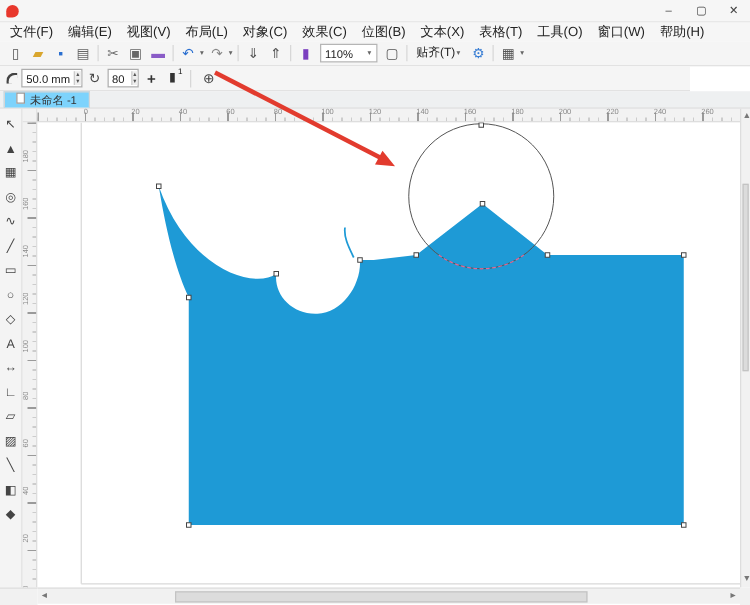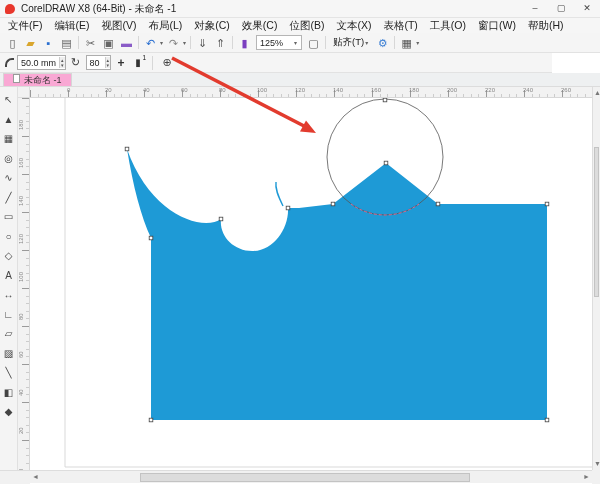--- a/index.html
+++ b/index.html
@@ -29,21 +29,21 @@
   .spin .val{padding:0 3px;min-width:36px}
   .spin.small .val{min-width:18px}
   .arrows{display:flex;flex-direction:column;font-size:5px;line-height:4.5px;color:#555;border-left:1px solid #ccc;padding:1px 1px;background:#eee}
   .pb-ic{font-size:11px;color:#444;width:14px;text-align:center}
   .pb-plus{font-size:12px;color:#333;width:14px;text-align:center;font-weight:bold}
   .pb-ink{position:relative;width:14px;text-align:center;font-size:10px;color:#333}
   .pb-ink .sup{position:absolute;top:-3px;right:-1px;font-size:6.5px;color:#111}
   .pb-sep{width:1px;height:14px;background:#d7d7d7;margin:0 4px}
   
   .tabbar{left:0;top:73px;width:600px;height:14px;background:#eef0f1;border-bottom:1px solid #dcdcdc;display:flex;align-items:flex-end;padding-left:3px}
-  .doc-tab{height:13px;background:#f9a8d4;border:1px solid #d6d6d6;border-bottom:none;font-size:9px;padding:0 9px;display:flex;align-items:flex-start;gap:4px;color:#333}
+  .doc-tab{height:13px;background:#7dd3fc;border:1px solid #d6d6d6;border-bottom:none;font-size:9px;padding:0 9px;display:flex;align-items:flex-start;gap:4px;color:#333}
   .tab-page-icon{width:7px;height:9px;background:#fff;border:1px solid #999}
   
   .ruler-corner{left:18px;top:87px;width:12px;height:11px;background:#f2f2f2;border-right:1px solid #ddd;border-bottom:1px solid #ddd}
   .h-ruler{left:30px;top:87px;width:562px;height:11px;background:#f2f2f2;border-bottom:1px solid #d7d7d7;
     background-image:repeating-linear-gradient(90deg,#9a9a9a 0 1px,transparent 1px 38px),repeating-linear-gradient(90deg,#cccccc 0 1px,transparent 1px 7.6px);
     background-size:100% 7px,100% 3px;background-position:left bottom,left bottom;background-repeat:no-repeat}
   .v-ruler{left:18px;top:98px;width:12px;height:372px;background:#f2f2f2;border-right:1px solid #d7d7d7;
     background-image:repeating-linear-gradient(180deg,#9a9a9a 0 1px,transparent 1px 38px),repeating-linear-gradient(180deg,#cccccc 0 1px,transparent 1px 7.6px);
     background-size:7px 100%,3px 100%;background-position:right top,right top;background-repeat:no-repeat}
   .h-num{position:absolute;top:0;font-size:6px;color:#888}
@@ -62,21 +62,20 @@
   .v-thumb{position:absolute;left:1px;top:60px;width:5px;height:150px;background:#dcdcdc;border:1px solid #c3c3c3}
   .corner-block{left:0;top:470px;width:30px;height:14px;background:#f1f1f1;border-top:1px solid #ddd}
   .corner-block2{left:592px;top:470px;width:8px;height:14px;background:#f1f1f1}
   .overlay{left:0;top:0;width:600px;height:484px;pointer-events:none;z-index:50}
 </style>
 </head>
 <body>
 
 <div class="abs titlebar">
   <span class="logo"></span>
-  <span>CorelDRAW X8 (64-Bit) - 未命名 -1</span>
   <span class="win-btns">
     <span class="win-btn">–</span>
     <span class="win-btn">▢</span>
     <span class="win-btn">✕</span>
   </span>
 </div>
 
 <div class="abs menubar">
     <span class="menu-item">文件(F)</span>
     <span class="menu-item">编辑(E)</span>
@@ -109,21 +108,21 @@
     <span class="tb-group">
       <span class="tb-icon" style="color: rgb(136, 136, 136);">↷</span>
       <span class="caret">▾</span>
     </span>
     <span class="tb-sep"></span>
     <span class="tb-icon" style="color: rgb(85, 85, 85);">⇓</span>
     <span class="tb-icon" style="color: rgb(85, 85, 85);">⇑</span>
     <span class="tb-sep"></span>
     <span class="tb-icon" style="color: rgb(123, 63, 191);">▮</span>
     <span class="tb-combo">
-      <span>125%</span>
+      <span>110%</span>
       <span class="caret">▾</span>
     </span>
     <span class="tb-icon" style="color: rgb(85, 85, 85);">▢</span>
     <span class="tb-sep"></span>
     <span class="tb-snap">
       <span>贴齐(T)</span>
       <span class="caret">▾</span>
     </span>
     <span class="tb-icon" style="color: rgb(59, 127, 212);">⚙</span>
     <span class="tb-sep"></span>

